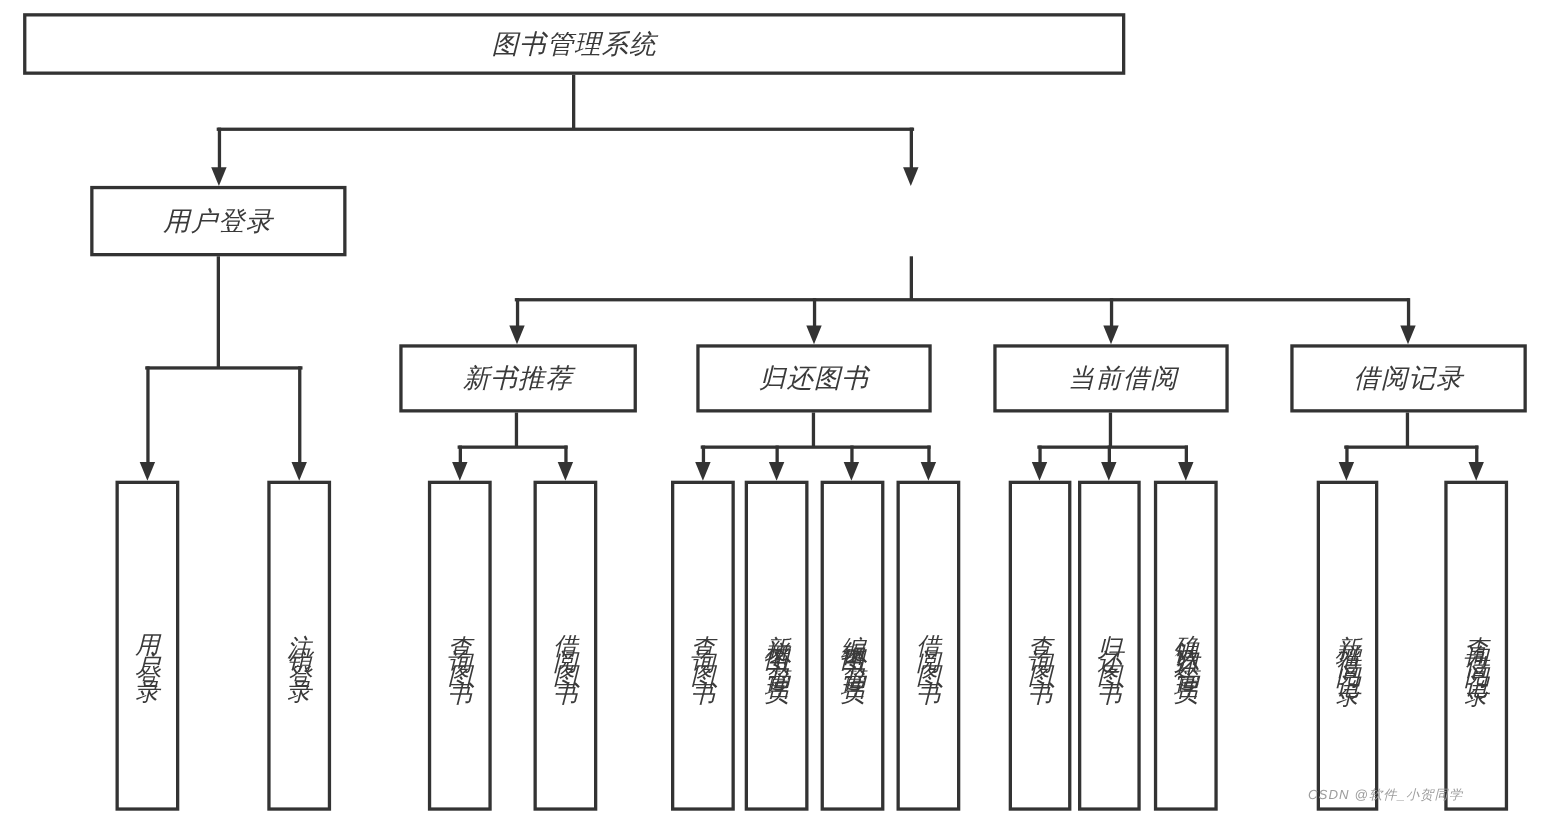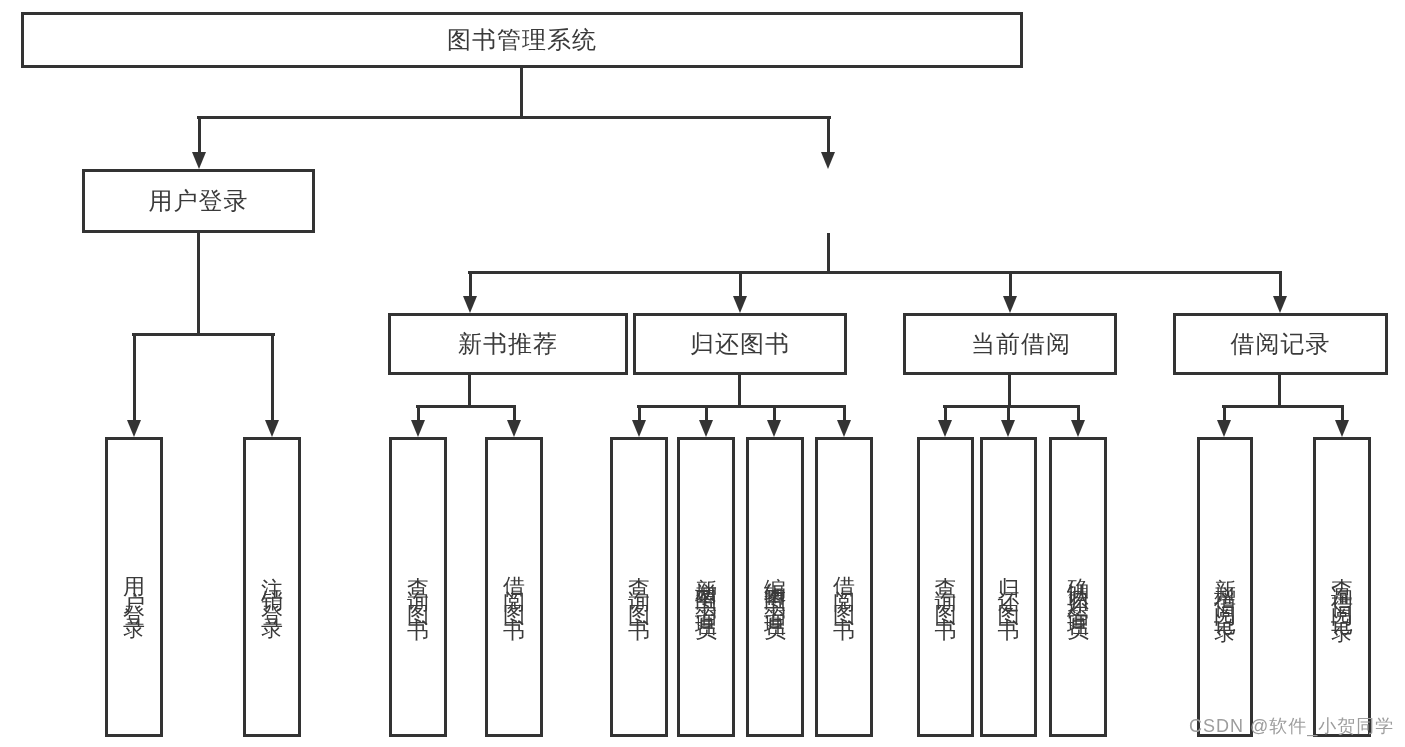--- a/index.html
+++ b/index.html
@@ -7,20 +7,21 @@
     --text:#3a3a3a;
     --wm:#9d9d9d;
   }
   html,body{margin:0;padding:0;background:#ffffff;}
   body{font-family:"Liberation Sans","DejaVu Sans",sans-serif;}
   .canvas{
     position:relative;
     width:1405px;height:747px;
     background:#ffffff;
     overflow:hidden;
+    font-style:italic;
   }
   
   .box{
     position:absolute;
     box-sizing:border-box;
     border:3px solid var(--line);
     background:#ffffff;
     display:flex;align-items:center;justify-content:center;
     font-size:24px;color:var(--text);
     letter-spacing:1px;
@@ -54,21 +55,21 @@
     content:"";position:absolute;left:5.5px;top:0;width:3px;
     height:calc(100% - 14px);background:var(--line);
   }
   .arrow::after{
     content:"";position:absolute;left:0;bottom:0;width:0;height:0;
     border-left:7px solid transparent;border-right:7px solid transparent;
     border-top:17px solid var(--line);
   }
   .watermark{
     position:absolute;left:1189px;top:714px;
-    font-size:18px;color:var(--wm);letter-spacing:1px;
+    font-size:12px;color:var(--wm);letter-spacing:1px;
     white-space:nowrap;
   }
 </style>
 </head>
 <body>
 
 <div class="canvas">
 
   <div class="box" style="left:21px;top:12px;width:1002px;height:56px;">
     <span>图书管理系统</span>
@@ -88,21 +89,21 @@
   <div class="arrow" style="left:127px;top:333px;height:104px;"></div>
   <div class="arrow" style="left:265px;top:333px;height:104px;"></div>
 
   <div class="vline" style="left:827px;top:233px;height:40px;"></div>
   <div class="hline" style="left:468px;top:271px;width:813px;"></div>
   <div class="arrow" style="left:463px;top:271px;height:42px;"></div>
   <div class="arrow" style="left:733px;top:271px;height:42px;"></div>
   <div class="arrow" style="left:1003px;top:271px;height:42px;"></div>
   <div class="arrow" style="left:1273px;top:271px;height:42px;"></div>
 
-  <div class="box" style="left:363px;top:313px;width:240px;height:62px;margin-left:25px;">
+  <div class="box" style="left:363px;top:313px;width:216px;height:62px;">
     <span>新书推荐</span>
   </div>
   <div class="box" style="left:633px;top:313px;width:214px;height:62px;">
     <span>归还图书</span>
   </div>
   <div class="box" style="left:903px;top:313px;width:214px;height:62px;padding-left:22px;">
     <span>当前借阅</span>
   </div>
   <div class="box" style="left:1173px;top:313px;width:215px;height:62px;">
     <span>借阅记录</span>

